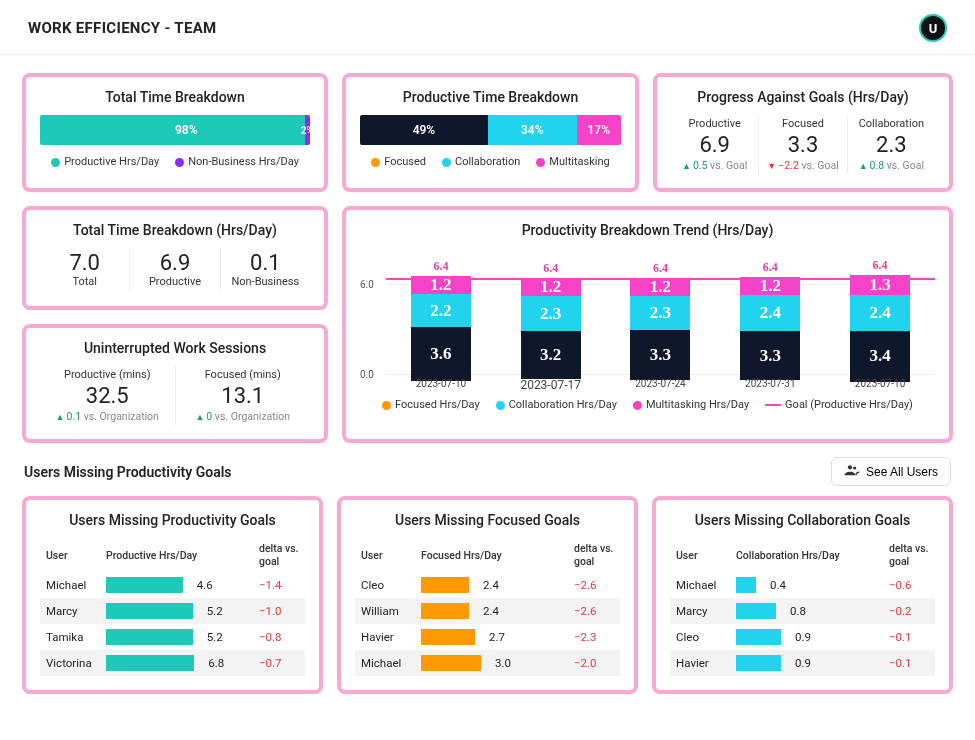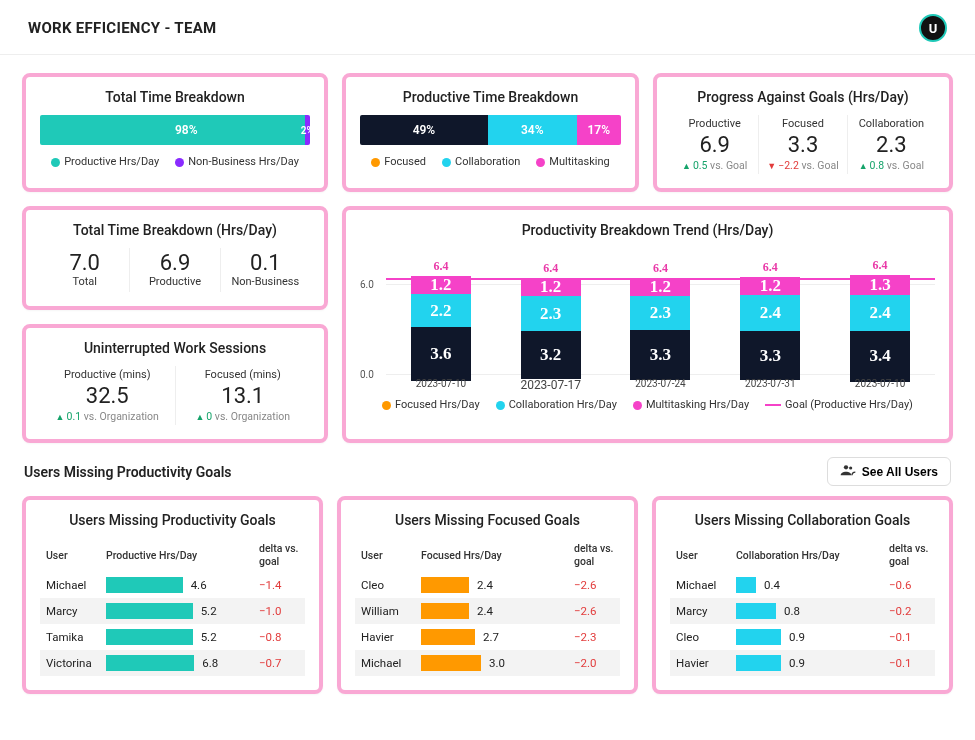--- a/index.html
+++ b/index.html
@@ -72,28 +72,28 @@
   .bargrp { width:64px; display:flex; flex-direction:column; align-items:center;}
   .stack { width:60px; display:flex; flex-direction:column-reverse; }
   .stack .s { color:#fff; font-size:17px; font-weight:600; display:flex; align-items:center; justify-content:center;}
   .topval { font-size:12px; font-weight:700; color:#e93aa8; margin-bottom:2px;}
   .goal-line { position:absolute; left:26px; right:0; border-top:2px solid #f542c8;}
   
   .section-head { display:flex; justify-content:space-between; align-items:center; margin: 6px 2px 10px; }
   .section-head h2 { font-size:14px; font-weight:600;}
   .see-all {
     border:1px solid #ddd; background:#fff; border-radius:6px;
-    padding:6px 12px; font-size:12px; display:flex; align-items:center; gap:6px; cursor:pointer;font-weight:bold;
+    padding:6px 12px; font-size:12px; display:flex; align-items:center; gap:6px; cursor:pointer;
   }
   
   .tbl { width:100%; font-size:11.5px; border-collapse:collapse;}
   .tbl th { text-align:left; font-weight:500; color:#333; font-size:10.5px; padding:4px 6px;}
   .tbl td { padding:5px 6px; }
   .tbl tr.alt td { background:#f3f3f3; }
-  .minibar-wrap { display:flex; align-items:center; gap:8px;}
+  .minibar-wrap { display:flex; align-items:center; gap:14px;}
   .minibar { height:16px; background:#1fc9b8;}
   .minibar.orange { background:#ff9900; }
   .minibar.cyan { background:#22d3ee; }
   .neg { color:#e23b3b; }
   .three-cols > .card { flex:1; }
 </style>
 </head>
 <body>
 
 <div class="header">

